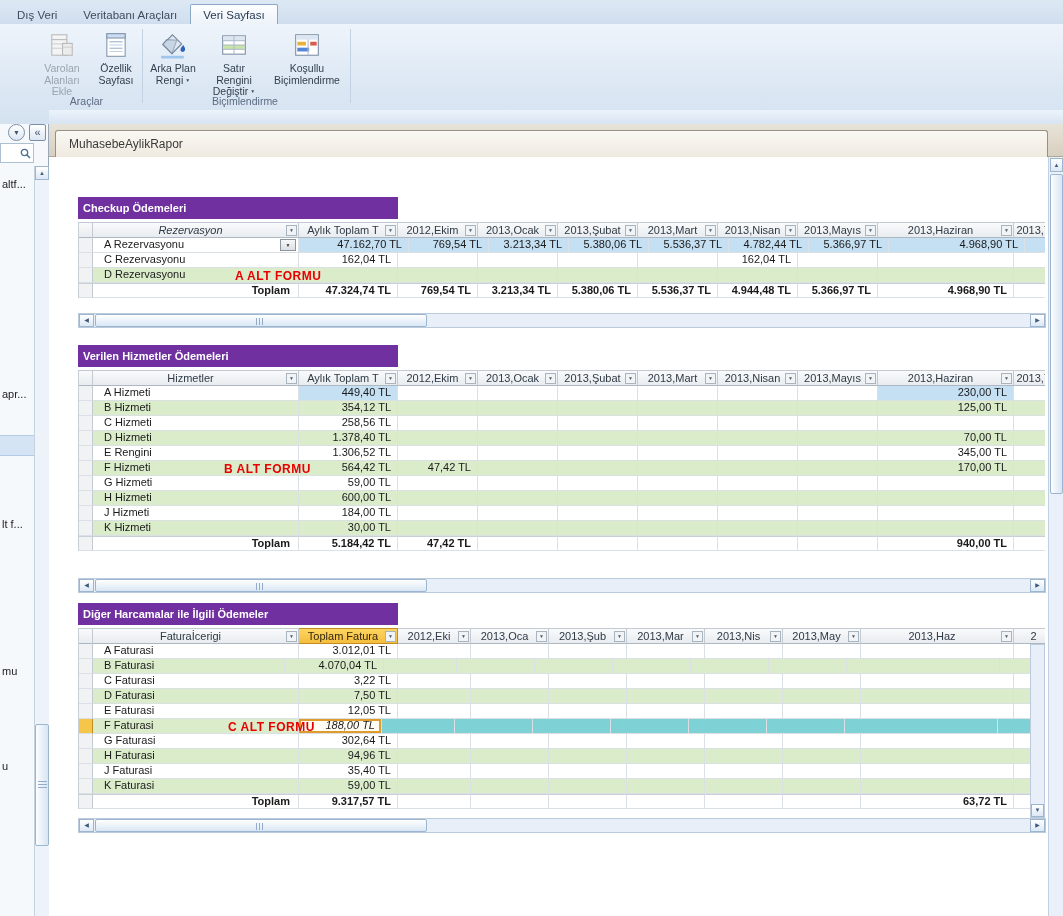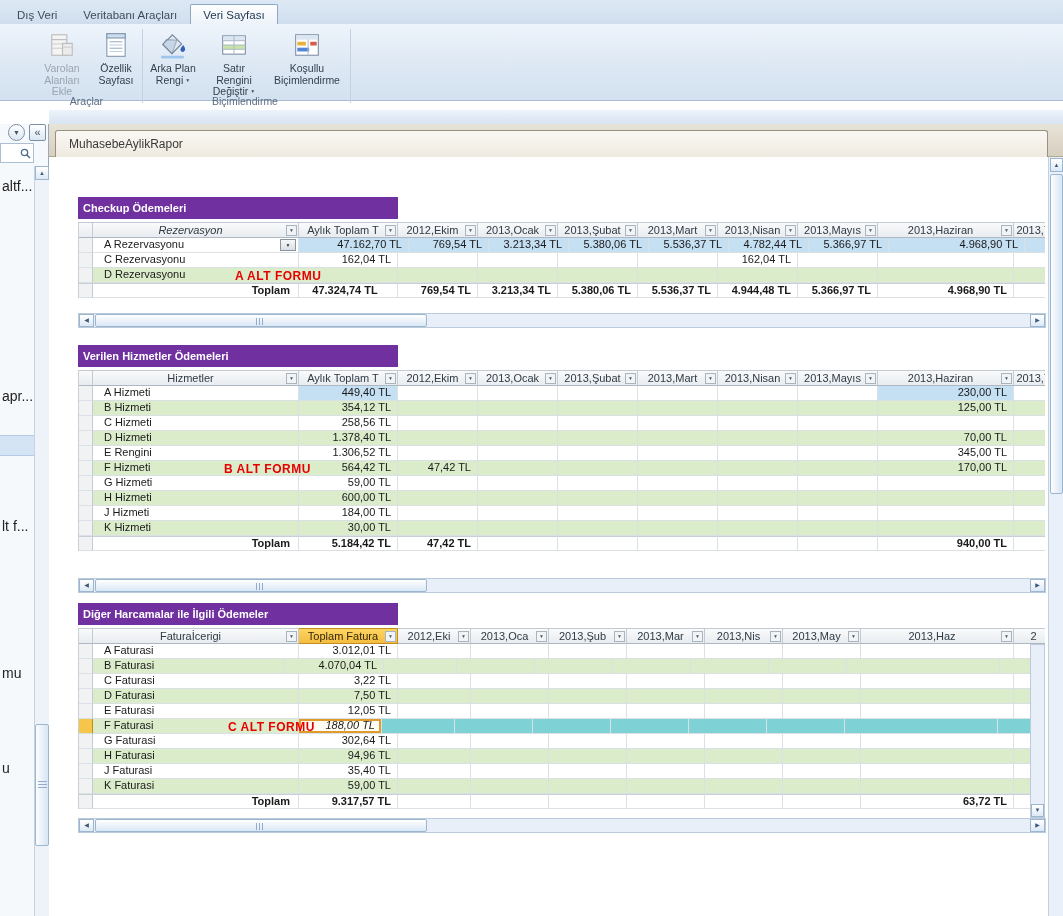--- a/index.html
+++ b/index.html
@@ -4,21 +4,21 @@
 <style>
   *{margin:0;padding:0;box-sizing:border-box}
   html,body{background:#fff}
   body{font-family:"Liberation Sans",sans-serif}
   #screen{position:relative;width:1063px;height:916px;overflow:hidden;background:#fff;font-size:11px;color:#222}
 
   
   #tabbar{position:absolute;left:0;top:0;width:100%;height:24px;background:linear-gradient(#dde8f4,#cfdeee);display:flex;align-items:flex-end;padding-left:4px}
   .rtab{padding:4px 12px 3px;font-size:11.5px;color:#3e4b5c;border:1px solid transparent;border-bottom:none;border-radius:2px 2px 0 0;white-space:nowrap;cursor:default}
   .rtab.active{background:linear-gradient(#fdfefe,#edf3fa);border-color:#8da8c5;color:#243a52}
-  #ribbon{position:absolute;left:0;top:24px;width:100%;height:77px;background:linear-gradient(#eef4fb,#dde8f4 55%,#d3e1f0);border-bottom:1px solid #abbdd1}
+  #ribbon{position:absolute;left:0;top:24px;width:100%;height:106px;background:linear-gradient(#eef4fb,#dde8f4 55%,#d3e1f0);border-bottom:1px solid #abbdd1}
   .rbtn{position:absolute;top:3px;height:74px;display:flex;flex-direction:column;align-items:center;padding-top:3px;border:1px solid transparent;border-radius:2px;text-align:center;font-size:10.5px;line-height:11.5px;color:#33404e;cursor:default}
   .rbtn.disabled{color:#9aa4ae}
   .rbtn .ic{width:30px;height:30px;margin-bottom:2px;display:block}
   .mini-drop{font-size:5px;color:#44515f;vertical-align:2px;padding-left:2px}
   .rsep{position:absolute;top:5px;height:74px;width:1px;background:#c3d2e2}
   .rgrouplabel{position:absolute;top:71px;font-size:10.5px;color:#5a6b80;text-align:center}
 
   
   #band{position:absolute;left:49px;top:110px;width:1014px;height:14px;background:linear-gradient(#ecf3fb,#d8e4f2)}
   #docbar{position:absolute;left:49px;top:124px;width:1014px;height:33px;background:linear-gradient(#e8e3d8,#d7cfc0);border-bottom:1px solid #b0a794}
@@ -29,21 +29,21 @@
   #nav-menu-btn{position:absolute;left:8px;top:0;width:17px;height:17px;border:1px solid #7c8fa8;border-radius:50%;background:linear-gradient(#fff,#dce6f2);font-size:7px;text-align:center;line-height:15px;color:#41546b;cursor:default}
   #nav-collapse-btn{position:absolute;left:29px;top:0;width:17px;height:17px;border:1px solid #7c8fa8;border-radius:2px;background:linear-gradient(#fff,#dce6f2);font-size:11px;text-align:center;line-height:14px;color:#41546b;cursor:default}
   #nav-search{position:absolute;left:0;top:19px;width:34px;height:20px;background:#fff;border:1px solid #aebfd2}
   #nav-search input{position:absolute;left:1px;top:1px;width:20px;height:16px;border:none;outline:none;font-size:11px}
   #nav-search svg{position:absolute;right:2px;top:4px}
   #nav-scroll{position:absolute;left:34px;top:42px;width:15px;height:750px;background:#eef3f9;border-left:1px solid #c5d2e0}
   #nav-scroll .nup{position:absolute;left:0;top:0;width:14px;height:14px;background:linear-gradient(#fff,#dce8f4);border:1px solid #9db6cf;font-size:6px;line-height:12px;text-align:center;color:#3f5a7d}
   #nav-scroll .nthumb{position:absolute;left:0;top:558px;width:14px;height:122px;background:linear-gradient(90deg,#fdfdfe,#d7e5f4);border:1px solid #9db6cf;border-radius:2px}
   #nav-scroll .ngrip{position:absolute;left:2px;top:56px;width:9px;height:8px;background:repeating-linear-gradient(#93accb 0 1px,transparent 1px 3px)}
   #nav-items{position:absolute;left:0;top:0;width:34px;height:100%}
-  .nav-item{position:absolute;left:2px;font-size:14px;color:#222;white-space:nowrap;cursor:default}
+  .nav-item{position:absolute;left:2px;font-size:11px;color:#222;white-space:nowrap;cursor:default}
   .nav-item.selected{left:0;width:34px;height:21px;background:#d5e4f4;border-top:1px solid #b5cbe3;border-bottom:1px solid #b5cbe3}
 
   
   #main-vscroll{position:absolute;left:1048px;top:157px;width:15px;height:759px;background:#e9f0f9;border-left:1px solid #c2d1e2}
   #main-vscroll .vup{position:absolute;left:1px;top:1px;width:13px;height:14px;background:linear-gradient(#fff,#dce8f4);border:1px solid #9db6cf;font-size:6px;line-height:12px;text-align:center;color:#3f5a7d}
   #main-vscroll .vthumb{position:absolute;left:1px;top:17px;width:13px;height:320px;background:linear-gradient(90deg,#fdfdfe,#d7e5f4);border:1px solid #9db6cf;border-radius:2px}
 
   
   .datasheet{position:absolute;left:78px;width:985px}
   .ds-title{position:absolute;left:0;top:0;width:320px;height:22px;background:var(--purple);color:#fff;font-weight:bold;font-size:11px;line-height:22px;padding-left:5px}
@@ -275,21 +275,21 @@
           <div class="dc val" style="width: 80px;"></div>
           <div class="dc val" style="width: 80px;"></div>
           <div class="dc val" style="width: 80px;"></div>
           <div class="dc val" style="width: 80px;"></div>
           <div class="dc val" style="width: 136px;"></div>
           <div class="dc val" style="width: 50px;"></div>
         </div>
         <div class="ds-row trow">
           <div class="dc sel" style="width: 14px;"></div>
           <div class="dc name toplam" style="width: 206px;">Toplam</div>
-          <div class="dc val" style="width: 99px; text-align: center;">47.324,74 TL</div>
+          <div class="dc val" style="width: 99px;">47.324,74 TL</div>
           <div class="dc val" style="width: 80px;">769,54 TL</div>
           <div class="dc val" style="width: 80px;">3.213,34 TL</div>
           <div class="dc val" style="width: 80px;">5.380,06 TL</div>
           <div class="dc val" style="width: 80px;">5.536,37 TL</div>
           <div class="dc val" style="width: 80px;">4.944,48 TL</div>
           <div class="dc val" style="width: 80px;">5.366,97 TL</div>
           <div class="dc val" style="width: 136px;">4.968,90 TL</div>
           <div class="dc val" style="width: 50px;"></div>
         </div>
       </div>

